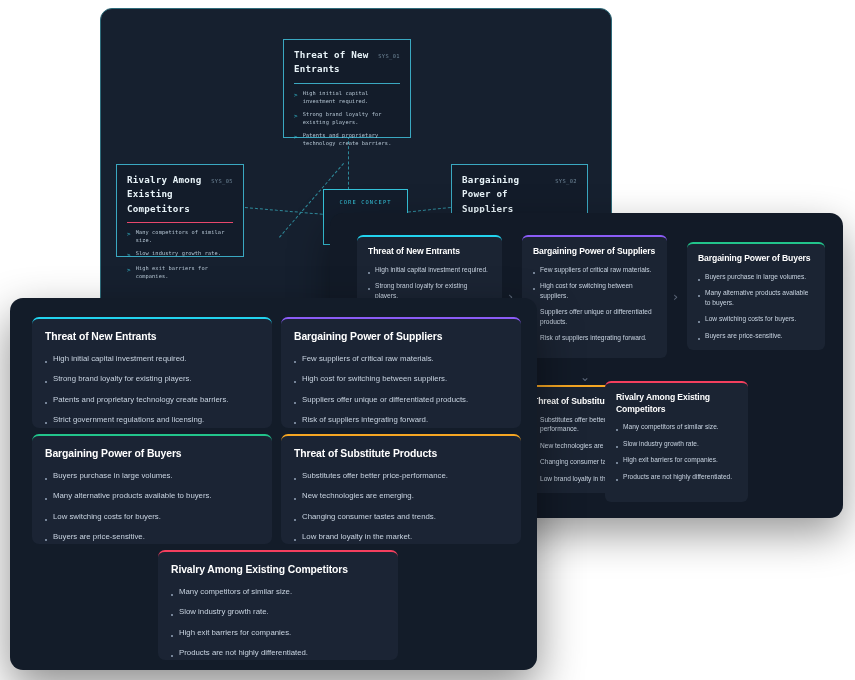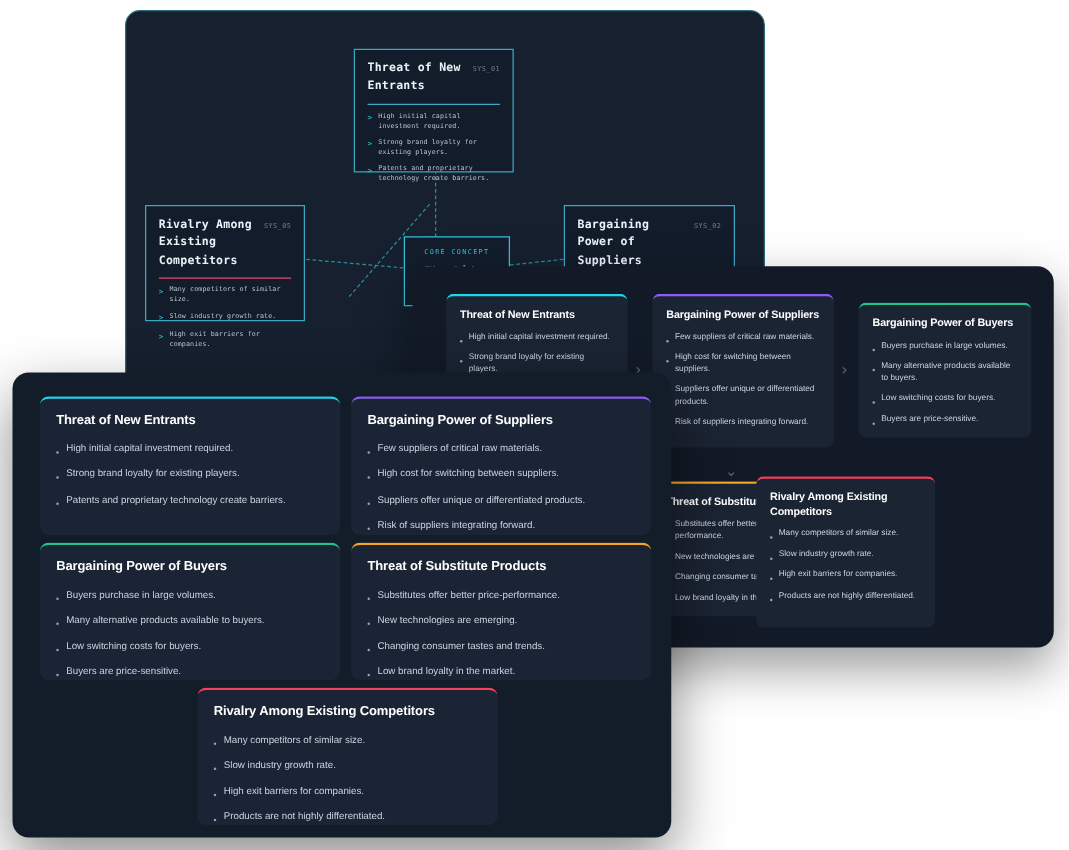--- a/index.html
+++ b/index.html
@@ -413,20 +413,24 @@
         <span class="ftx">High initial capital investment required.</span>
       </div>
       <div class="fli">
         <span class="fdot"></span>
         <span class="ftx">Strong brand loyalty for existing players.</span>
       </div>
       <div class="fli">
         <span class="fdot"></span>
         <span class="ftx">Patents and proprietary technology create barriers.</span>
       </div>
+      <div class="fli">
+        <span class="fdot"></span>
+        <span class="ftx">Strict government regulations and licensing.</span>
+      </div>
     </div>
 
     <div class="fcard ac-purple" style="left:271px; top:19px; width:240px; height:111px;">
       <div class="fcard-title">Bargaining Power of Suppliers</div>
       <div class="fli">
         <span class="fdot"></span>
         <span class="ftx">Few suppliers of critical raw materials.</span>
       </div>
       <div class="fli">
         <span class="fdot"></span>

